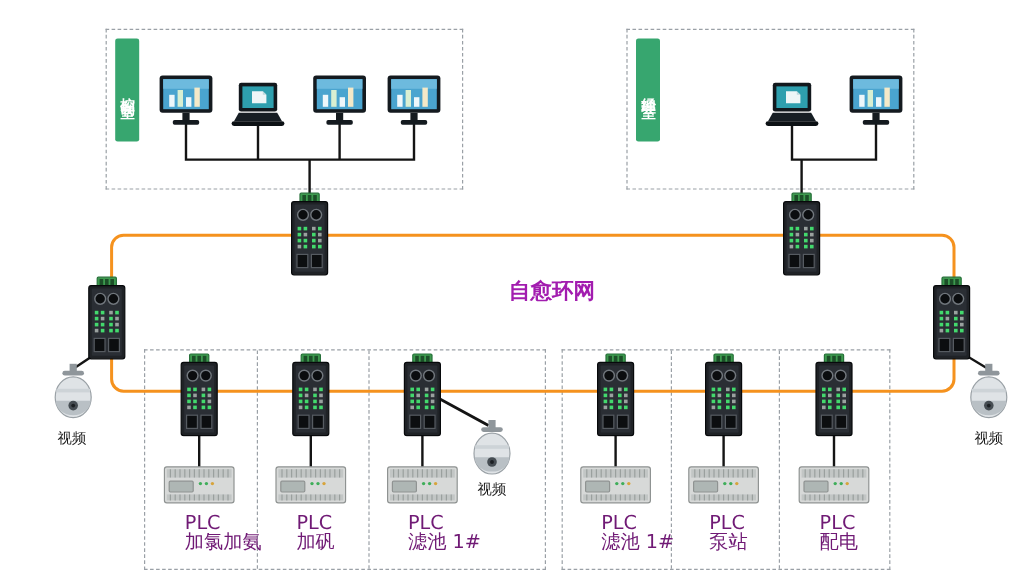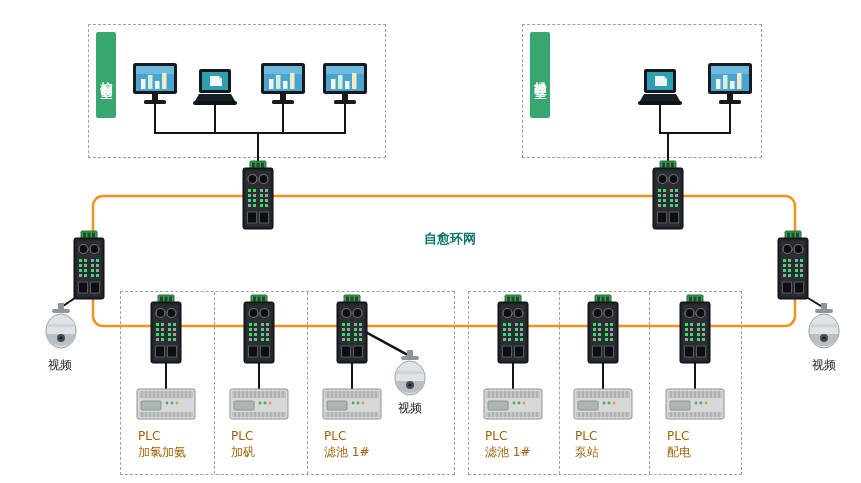--- a/index.html
+++ b/index.html
@@ -3,23 +3,23 @@
 <meta charset="utf-8">
 <style>
   html,body{margin:0;padding:0;background:#fff;}
   .stage{position:relative;width:861px;height:483px;background:#fff;overflow:hidden;
          font-family:"DejaVu Sans","Liberation Sans",sans-serif;}
   .dashed-box{position:absolute;border:1px dashed #9aa0a6;box-sizing:border-box;}
   .divider{position:absolute;border-left:1px dashed #9aa0a6;height:100%;top:0;}
   .room-tab{position:absolute;background:#37a66f;color:#fff;writing-mode:vertical-rl;
             text-orientation:upright;display:flex;align-items:center;justify-content:center;
             font-size:12px;font-weight:bold;letter-spacing:3px;border-radius:2px;}
-  .ring-label{position:absolute;color:#0f766e;font-weight:bold;font-size:13px;z-index:3;}
+  .ring-label{position:absolute;color:#a21caf;font-weight:bold;font-size:18px;z-index:3;}
   .cam-label{position:absolute;font-size:12px;color:#1c1c1c;text-align:center;z-index:3;}
-  .plc-label{position:absolute;font-size:12px;color:#a16207;line-height:16px;z-index:3;white-space:pre-line;}
+  .plc-label{position:absolute;font-size:16px;color:#701a75;line-height:16px;z-index:3;white-space:pre-line;margin-left:16px;}
   .dev{position:absolute;z-index:2;line-height:0;}
   #wires{position:absolute;left:0;top:0;z-index:1;pointer-events:none;}
 </style>
 </head>
 <body>
 
 <div class="stage">
 
   <div class="dashed-box" style="left:88px;top:24px;width:298px;height:134px;"></div>
   <div class="dashed-box" style="left:522px;top:24px;width:240px;height:134px;"></div>

